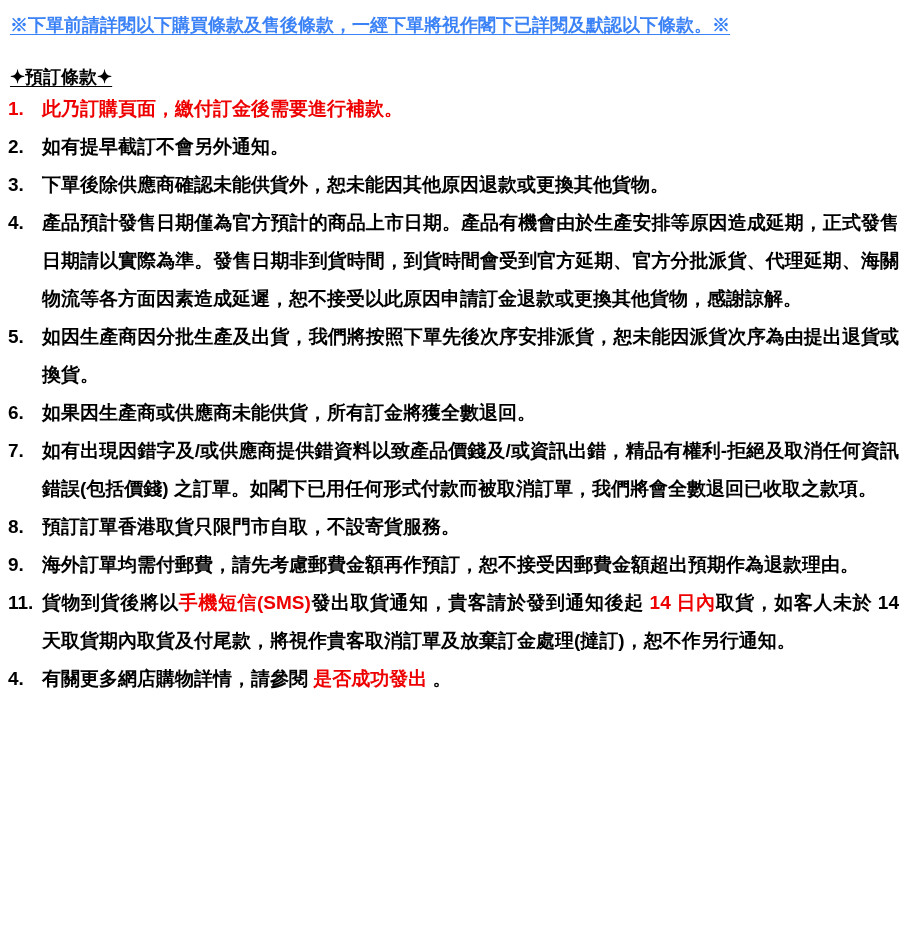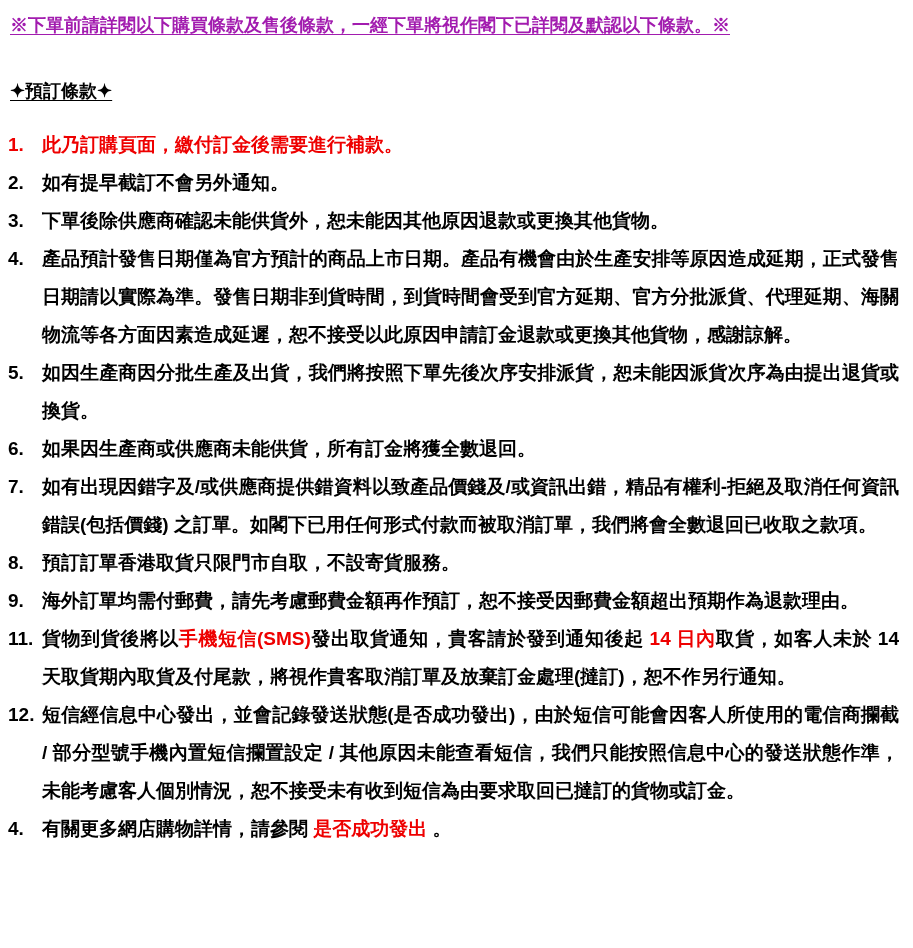--- a/index.html
+++ b/index.html
@@ -10,36 +10,35 @@
   .page {
     width: 913px;
     min-height: 948px;
     box-sizing: border-box;
     padding: 12px 14px 10px 8px;
     font-family: "Liberation Sans", sans-serif;
     font-weight: 700;
     color: #000000;
   }
   .header-notice {
-    color: #a21caf;
+    color: #3b82f6;
     font-size: 18px;
     line-height: 1.5;
     text-decoration: underline;
     text-underline-offset: 3px;
-    margin-bottom: 40px;
+    margin-bottom: 26px;
     padding-left: 2px;
   }
   .section-title {
     color: #000000;
     font-size: 18px;
     line-height: 1.4;
     text-decoration: underline;
     text-underline-offset: 3px;
     display: inline-block;
-    margin-bottom: 22px;
     padding-left: 2px;
   }
   .terms-list {
     margin: 0;
     padding: 0;
     list-style: none;
   }
   .term-row {
     display: flex;
     align-items: flex-start;
@@ -108,21 +107,17 @@
       </div>
       <div class="term-row">
         <span class="term-num">9.</span>
         <span class="term-text"><span>海外訂單均需付郵費，請先考慮郵費金額再作預訂，恕不接受因郵費金額超出預期作為退款理由。</span></span>
       </div>
       <div class="term-row">
         <span class="term-num">11.</span>
         <span class="term-text"><span>貨物到貨後將以</span><span class="link">手機短信(SMS)</span><span>發出取貨通知，貴客請於發到通知後起 </span><span class="link">14 日內</span><span>取貨，如客人未於 14 天取貨期內取貨及付尾款，將視作貴客取消訂單及放棄訂金處理(撻訂)，恕不作另行通知。</span></span>
       </div>
       <div class="term-row">
-        <span class="term-num">12.</span>
-        <span class="term-text"><span>短信經信息中心發出，並會記錄發送狀態(是否成功發出)，由於短信可能會因客人所使用的電信商攔截 / 部分型號手機內置短信攔置設定 / 其他原因未能查看短信，我們只能按照信息中心的發送狀態作準，未能考慮客人個別情況，恕不接受未有收到短信為由要求取回已撻訂的貨物或訂金。</span></span>
-      </div>
-      <div class="term-row">
         <span class="term-num">4.</span>
         <span class="term-text"><span>有關更多網店購物詳情，請參閱 </span><span class="link">是否成功發出</span><span> 。</span></span>
       </div>
     </div>
 </div>
 
 </body></html>

